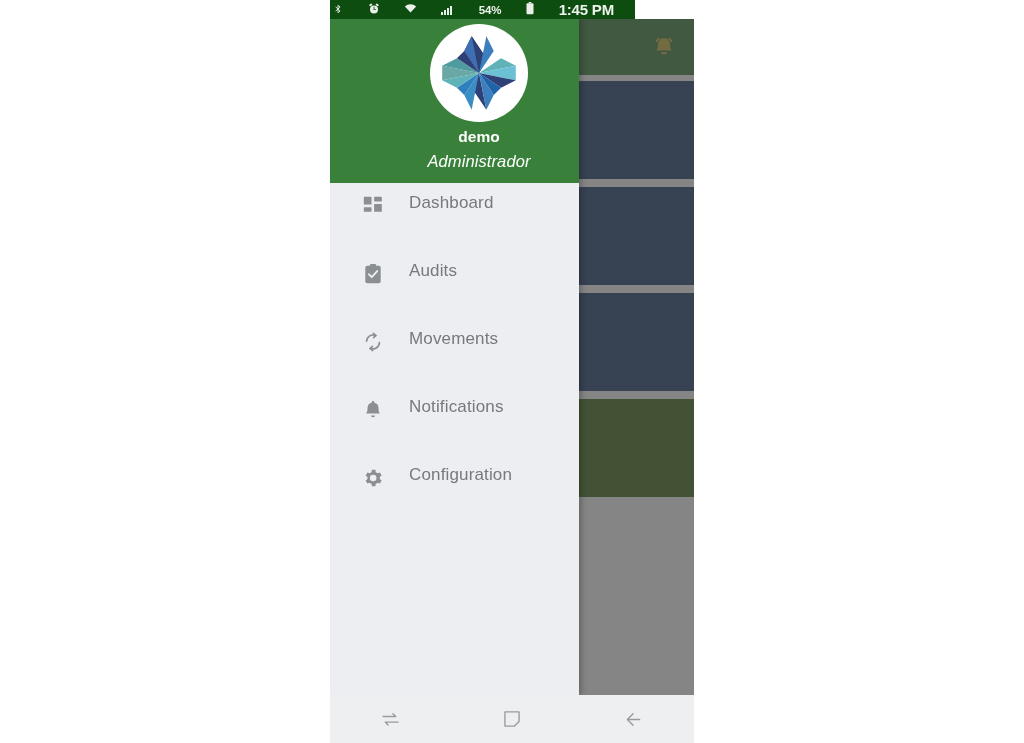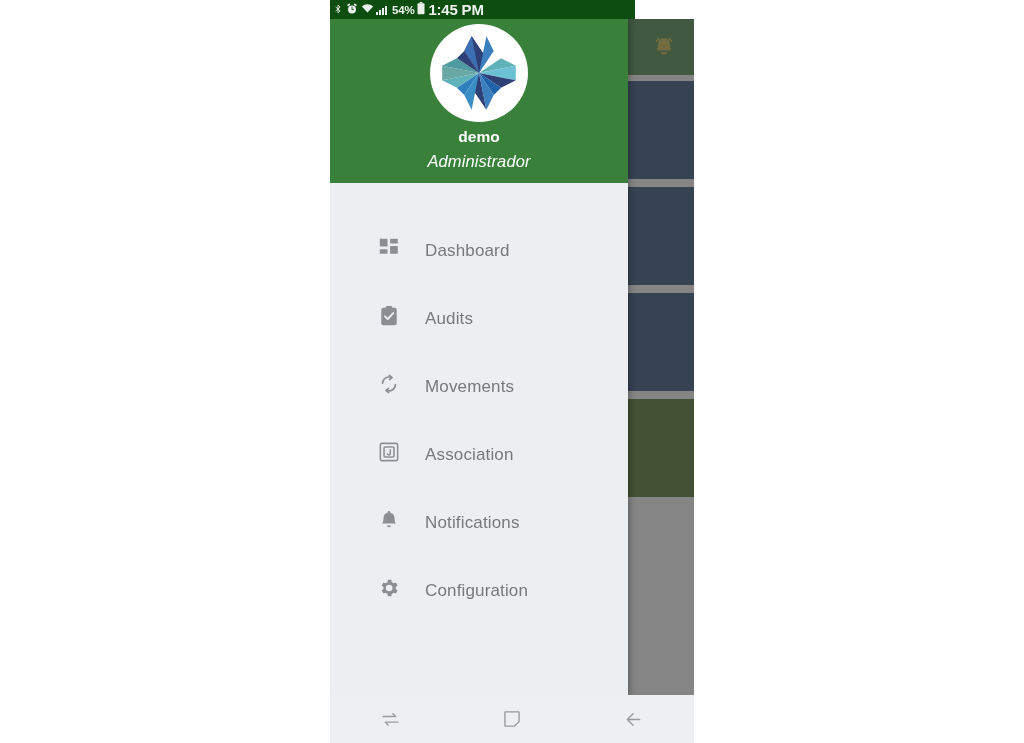--- a/index.html
+++ b/index.html
@@ -28,21 +28,21 @@
 
   
   #status-bar {
     position: absolute;
     left: 0; top: 0;
     width: 305px;
     height: 19px;
     background: #0d4d10;
     display: flex;
     align-items: center;
-    justify-content: flex-start;
+    justify-content: space-between;
     padding-right: 21px;
     box-sizing: border-box;
   }
   .sb-icon {
     color: #e9efe9;
     font-size: 11px;
     line-height: 1;
     margin-left: 3px;
     display: inline-block;
   }
@@ -124,21 +124,21 @@
     width: 364px;
     height: 676px;
     background: rgba(70,70,70,0.66);
   }
 
   
   #drawer {
     position: absolute;
     left: 0;
     top: 19px;
-    width: 298px;
+    width: 249px;
     height: 676px;
     background: #eceef1;
     overflow: hidden;
     box-shadow: 2px 0 6px rgba(0,0,0,0.28);
   }
 
   #drawer-header {
     position: relative;
     width: 298px;
     height: 164px;
@@ -178,26 +178,25 @@
   }
 
   
   #menu-list {
     position: relative;
     width: 298px;
     padding-top: 10px;
   }
   .menu-item {
     display: flex;
-    align-items: flex-end;
+    align-items: flex-start;
     height: 68px;
     padding-left: 30px;
     box-sizing: border-box;
     cursor: pointer;
-    margin-left: 16px;
   }
   .menu-icon {
     width: 26px;
     height: 26px;
     flex: 0 0 26px;
     display: flex;
     align-items: center;
     justify-content: center;
     color: #8b8f93;
   }
@@ -359,30 +358,20 @@
           <svg viewBox="0 0 24 24" width="22" height="22" fill="none" stroke="currentColor" stroke-width="1.8" stroke-linecap="round">
             <path d="M5 11.2 A7 7 0 0 1 14.4 4.8"></path>
             <path d="M19 12.6 A7 7 0 0 1 9.6 19.1"></path>
             <path d="M12.4 2.6 L15.2 4.9 L12.6 7.2"></path>
             <path d="M11.6 21.3 L8.8 19 L11.4 16.7"></path>
           </svg>
         </span>
         <span class="menu-label">Movements</span>
       </div>
 
-      <div class="menu-item">
-        <span class="menu-icon">
-          <svg viewBox="0 0 24 24" width="22" height="22" fill="none" stroke="currentColor" stroke-width="1.7">
-            <rect x="2.6" y="2.6" width="18.8" height="18.8" rx="1.6"></rect>
-            <rect x="6.6" y="6.6" width="10.8" height="10.8" rx="1.2"></rect>
-            <path d="M13.4 9.6 v4.2 a1.6 1.6 0 0 1 -3.1 0.4" stroke-linecap="round"></path>
-          </svg>
-        </span>
-        <span class="menu-label">Association</span>
-      </div>
 
 
       <div class="menu-item">
         <span class="menu-icon">
           <svg viewBox="0 0 24 24" width="22" height="22" fill="currentColor">
             <path d="M12 2.2 a1.5 1.5 0 0 1 1.5 1.5 v0.5 a6 6 0 0 1 4.5 5.8 c0 4.4 1.6 5.8 1.6 5.8 H4.4 s1.6 -1.4 1.6 -5.8 a6 6 0 0 1 4.5 -5.8 v-0.5 A1.5 1.5 0 0 1 12 2.2 z"></path>
             <path d="M9.9 17.9 h4.2 a2.1 2.1 0 0 1 -4.2 0 z"></path>
           </svg>
         </span>
         <span class="menu-label">Notifications</span>

